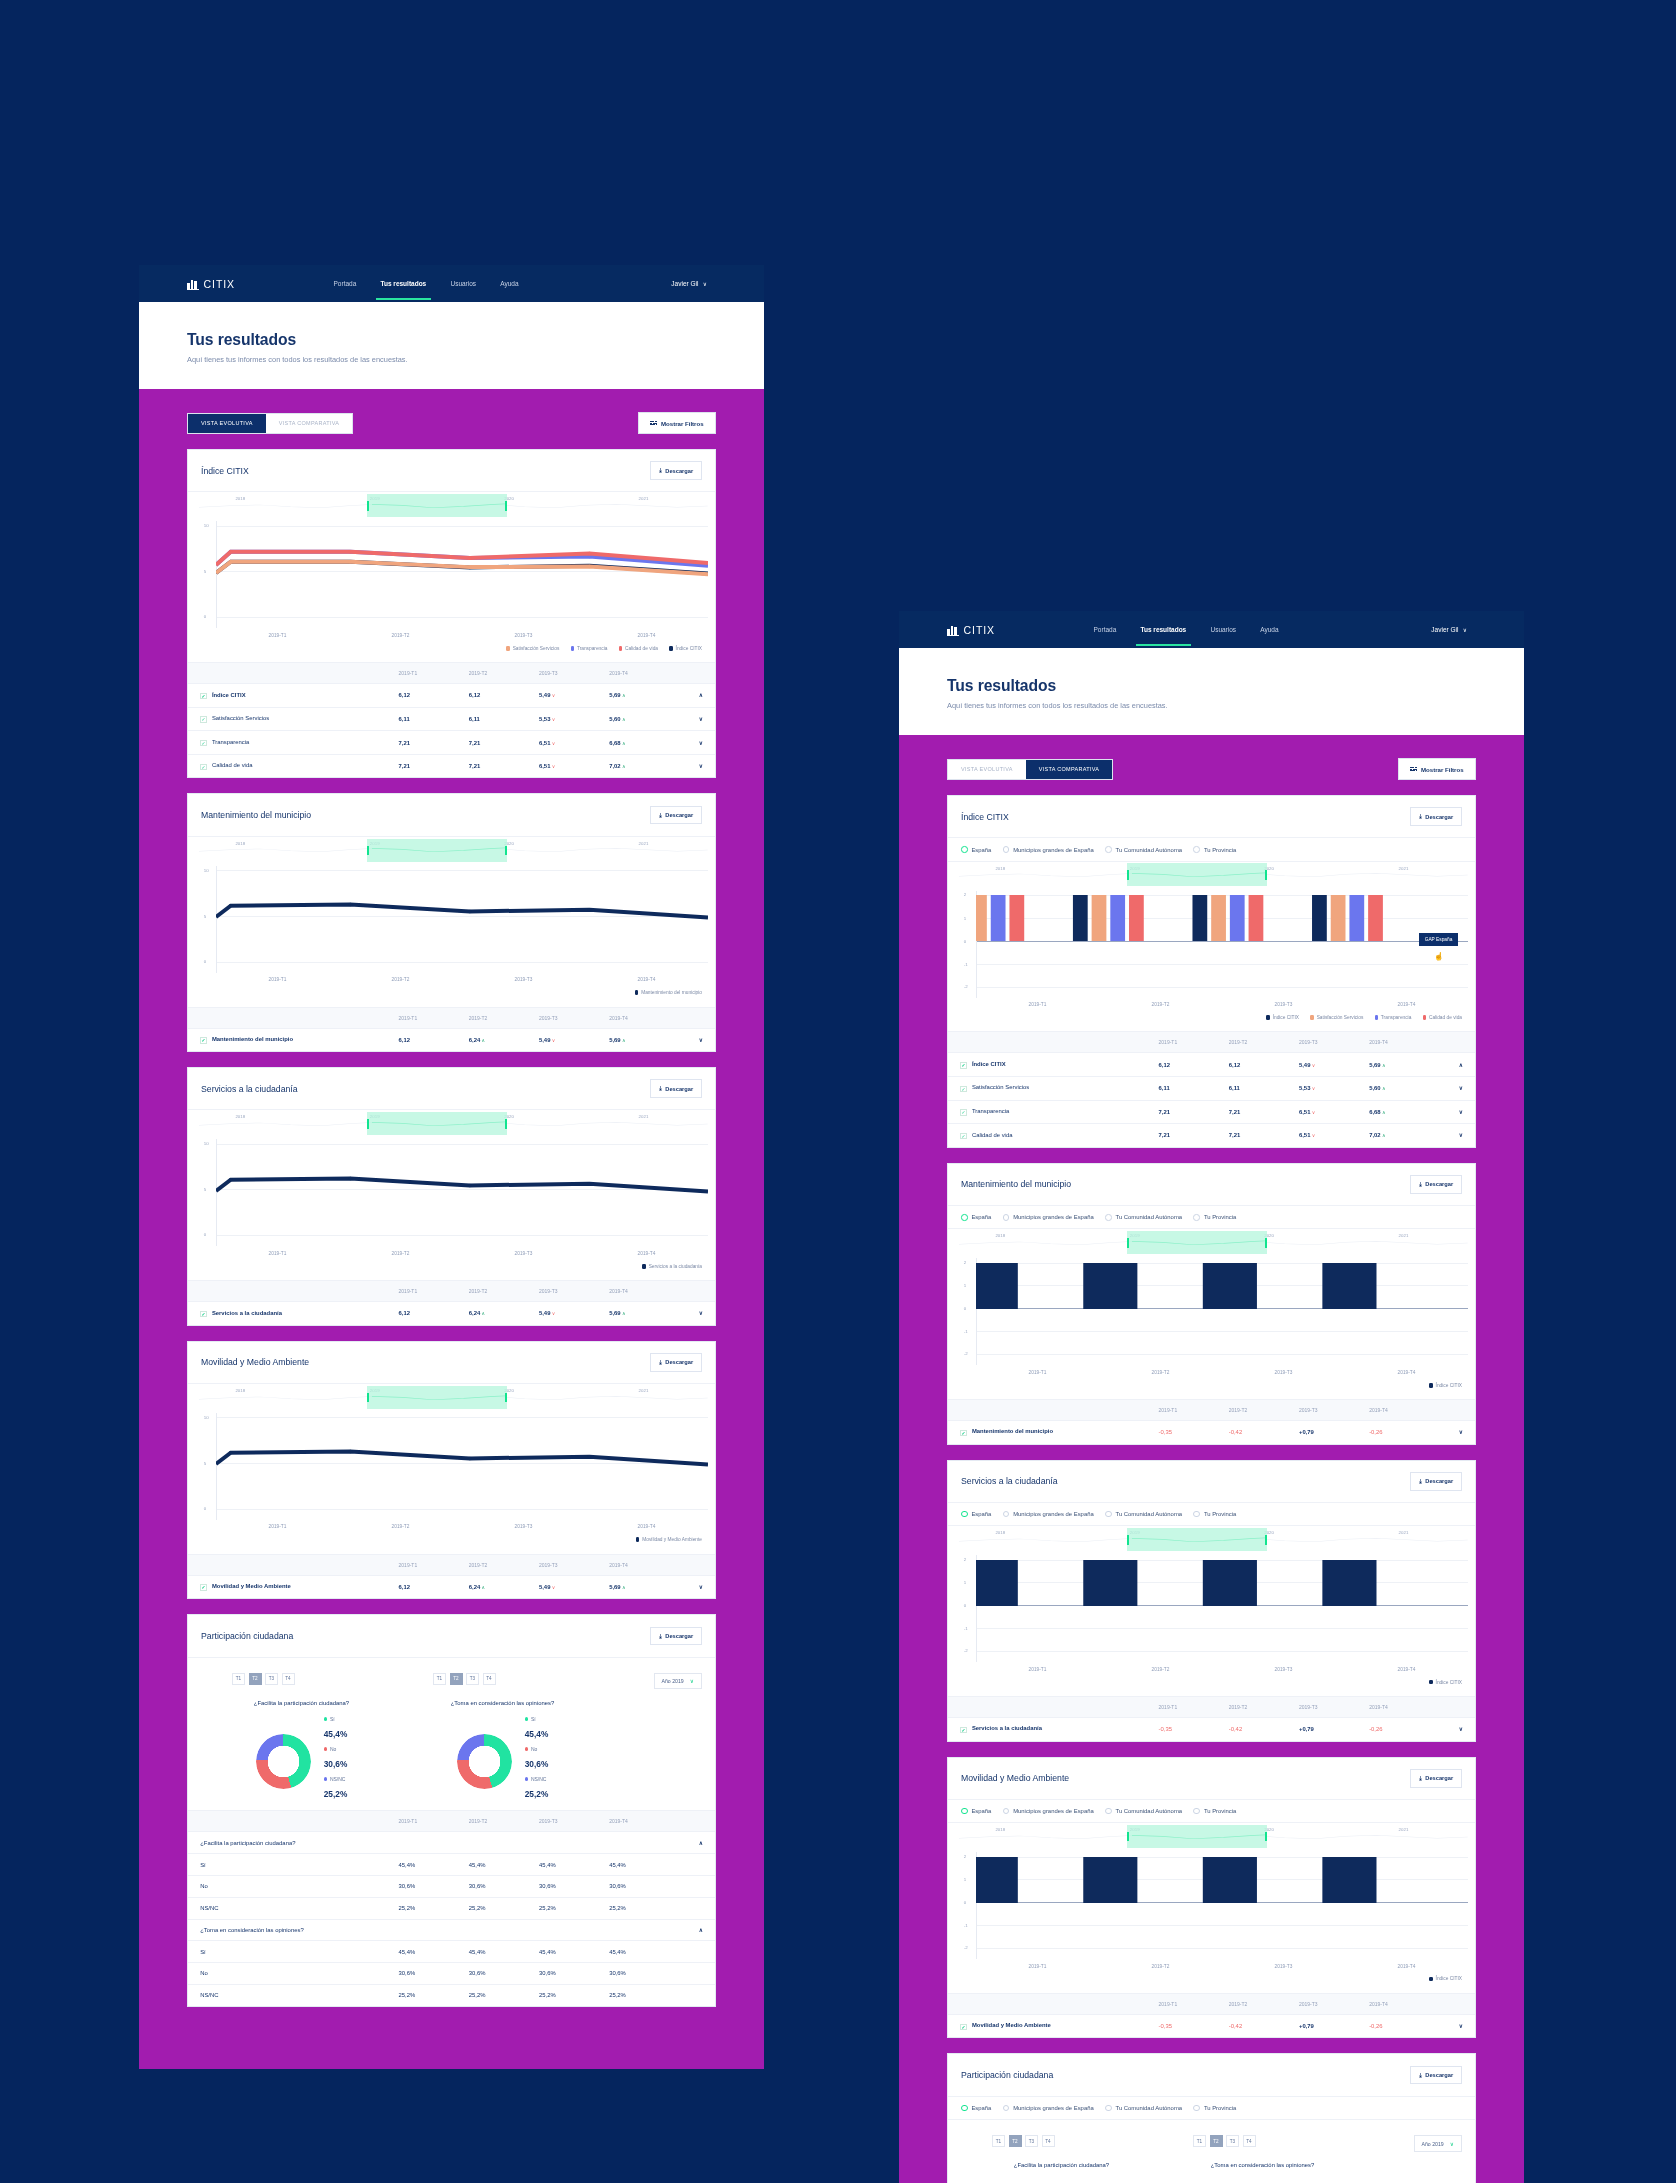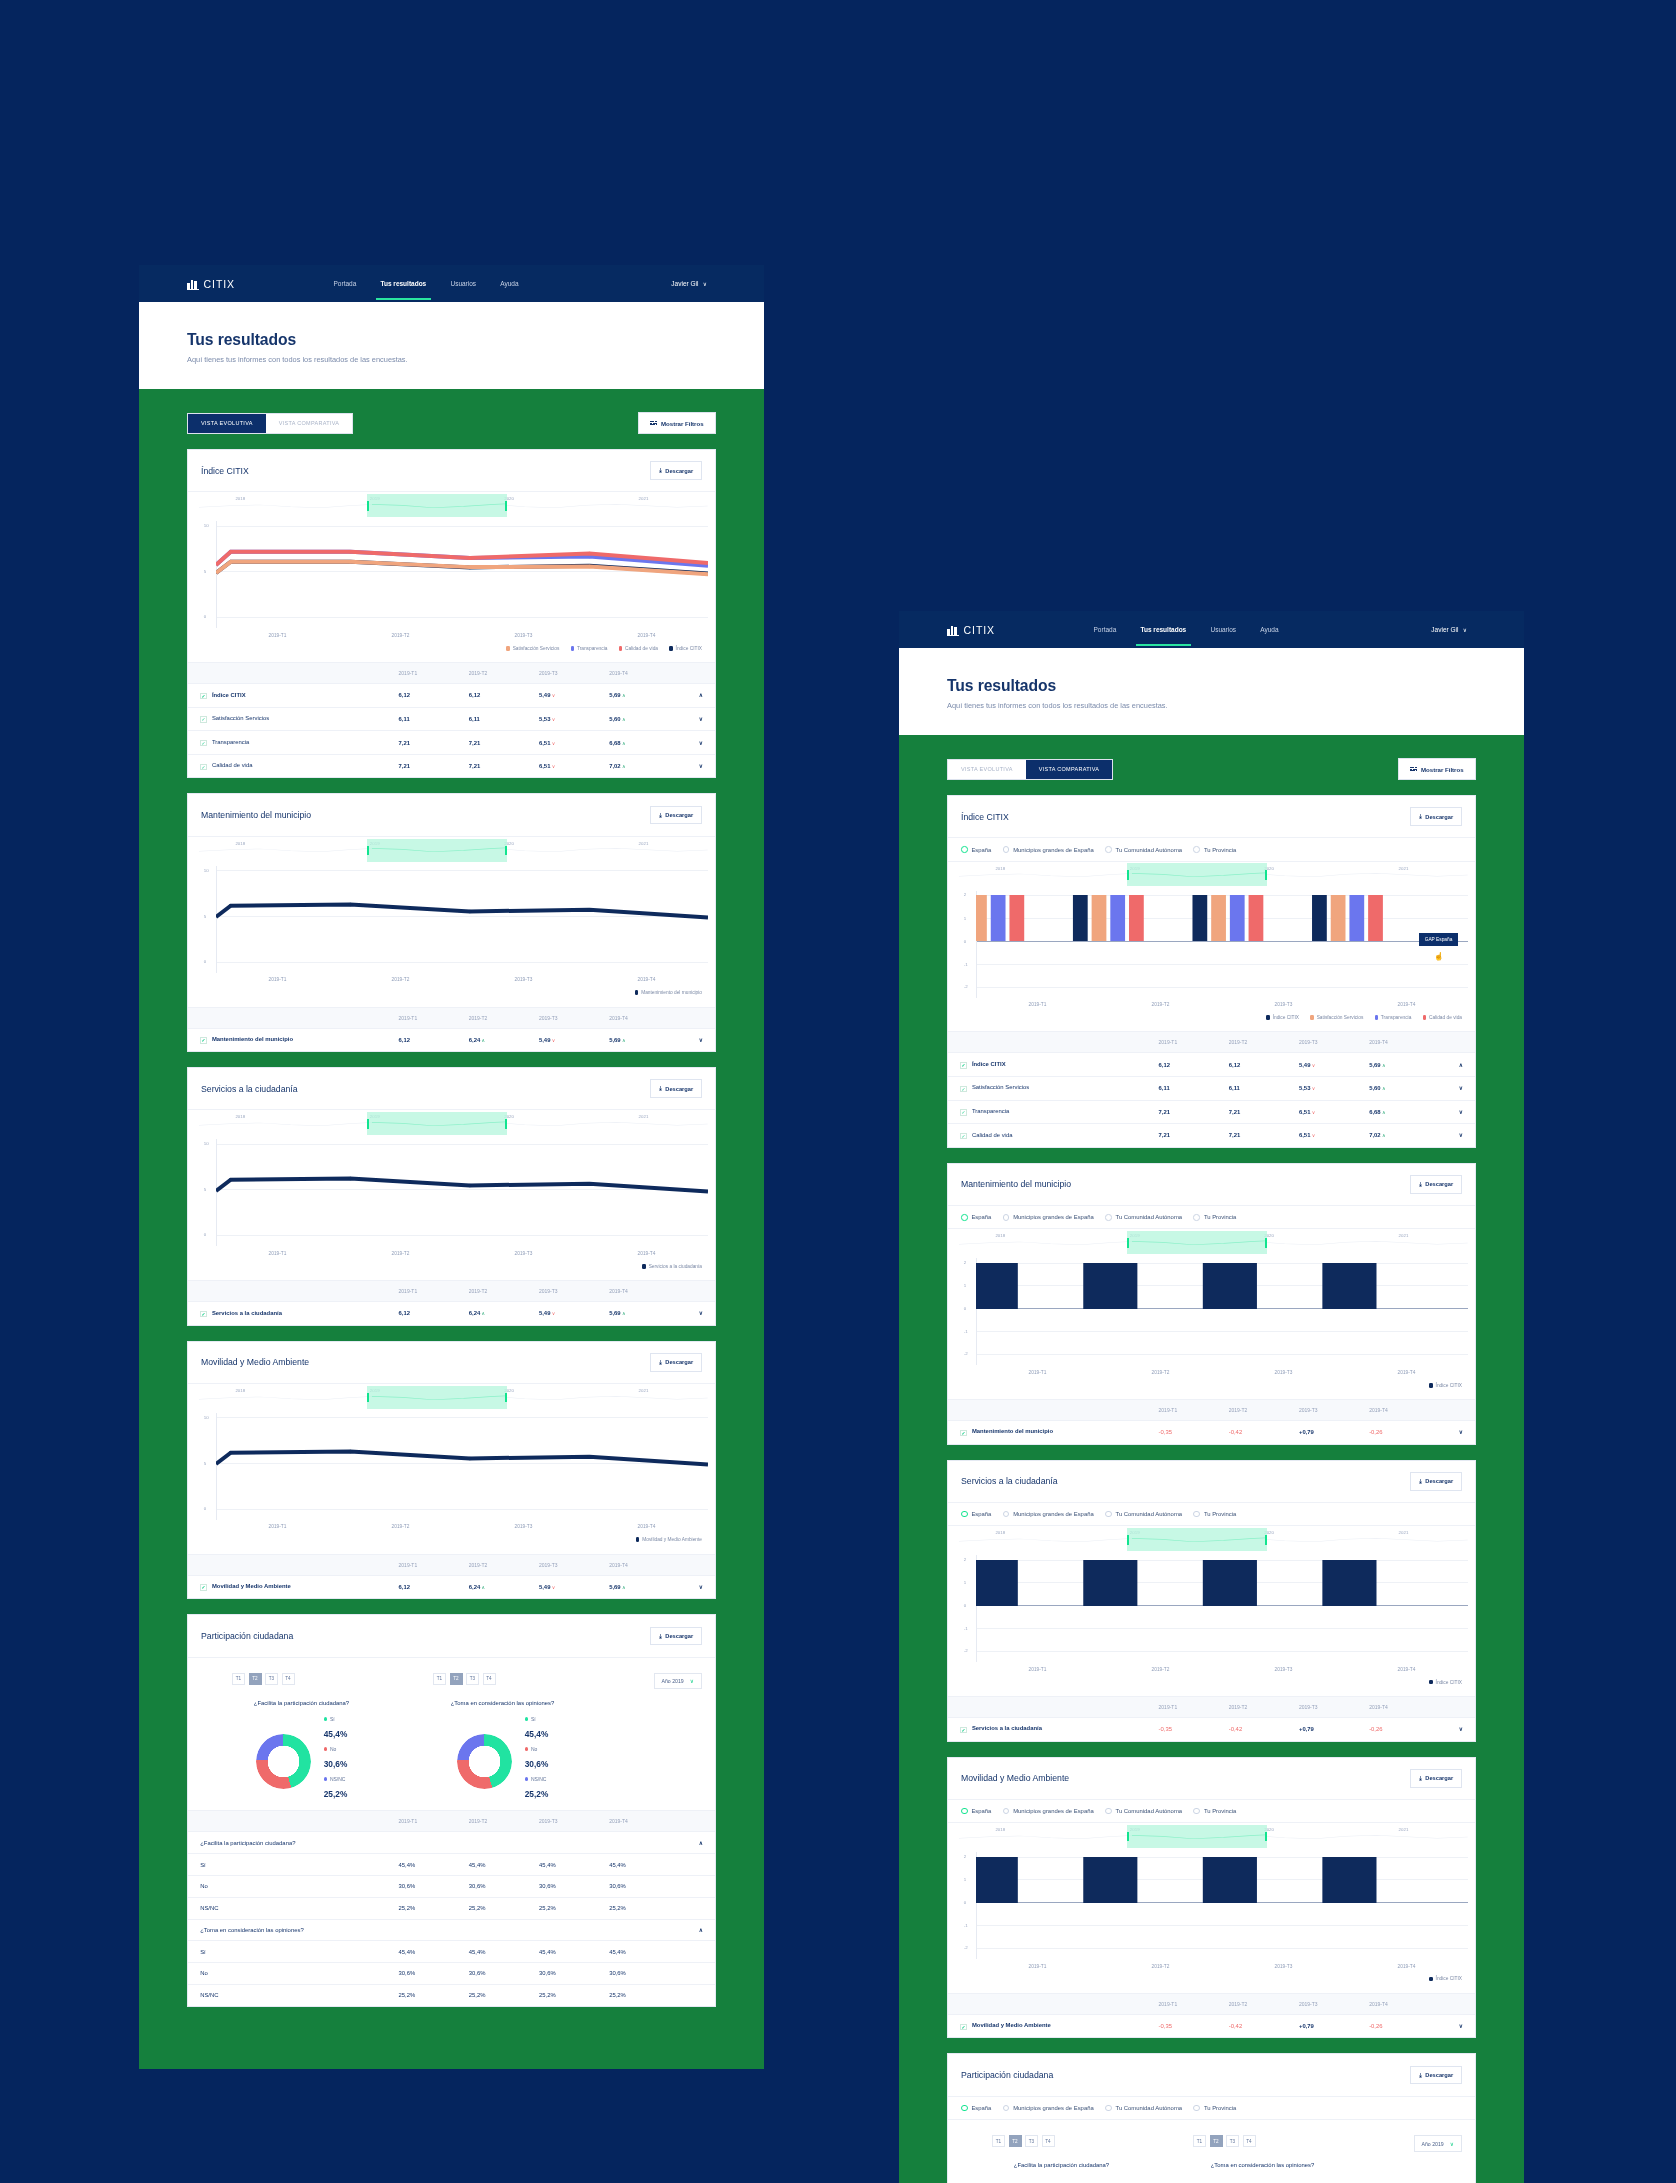--- a/index.html
+++ b/index.html
@@ -6,21 +6,21 @@
   html,body { width:1677px; height:3055px; }
   body {
     background:#05255e;
     font-family:"Liberation Sans", sans-serif;
     color:#16356b;
     position:relative;
     overflow:hidden;
   }
 
   
-  .window { position:absolute; background:#15803d; overflow:hidden; }
+  .window { position:absolute; background:#a21caf; overflow:hidden; }
   #window-evolutiva { left:139px; top:265px; width:625px; height:1804px; }
   #window-comparativa { left:899px; top:611px; width:625px; height:1951px; }
 
   
   .navbar {
     height:37px; background:#062a61;
     display:flex; align-items:center; position:relative;
   }
   .brand { display:flex; align-items:center; gap:4.4px; margin-left:48px; }
   .brand-mark { width:12.2px; height:11.4px; position:relative; }

